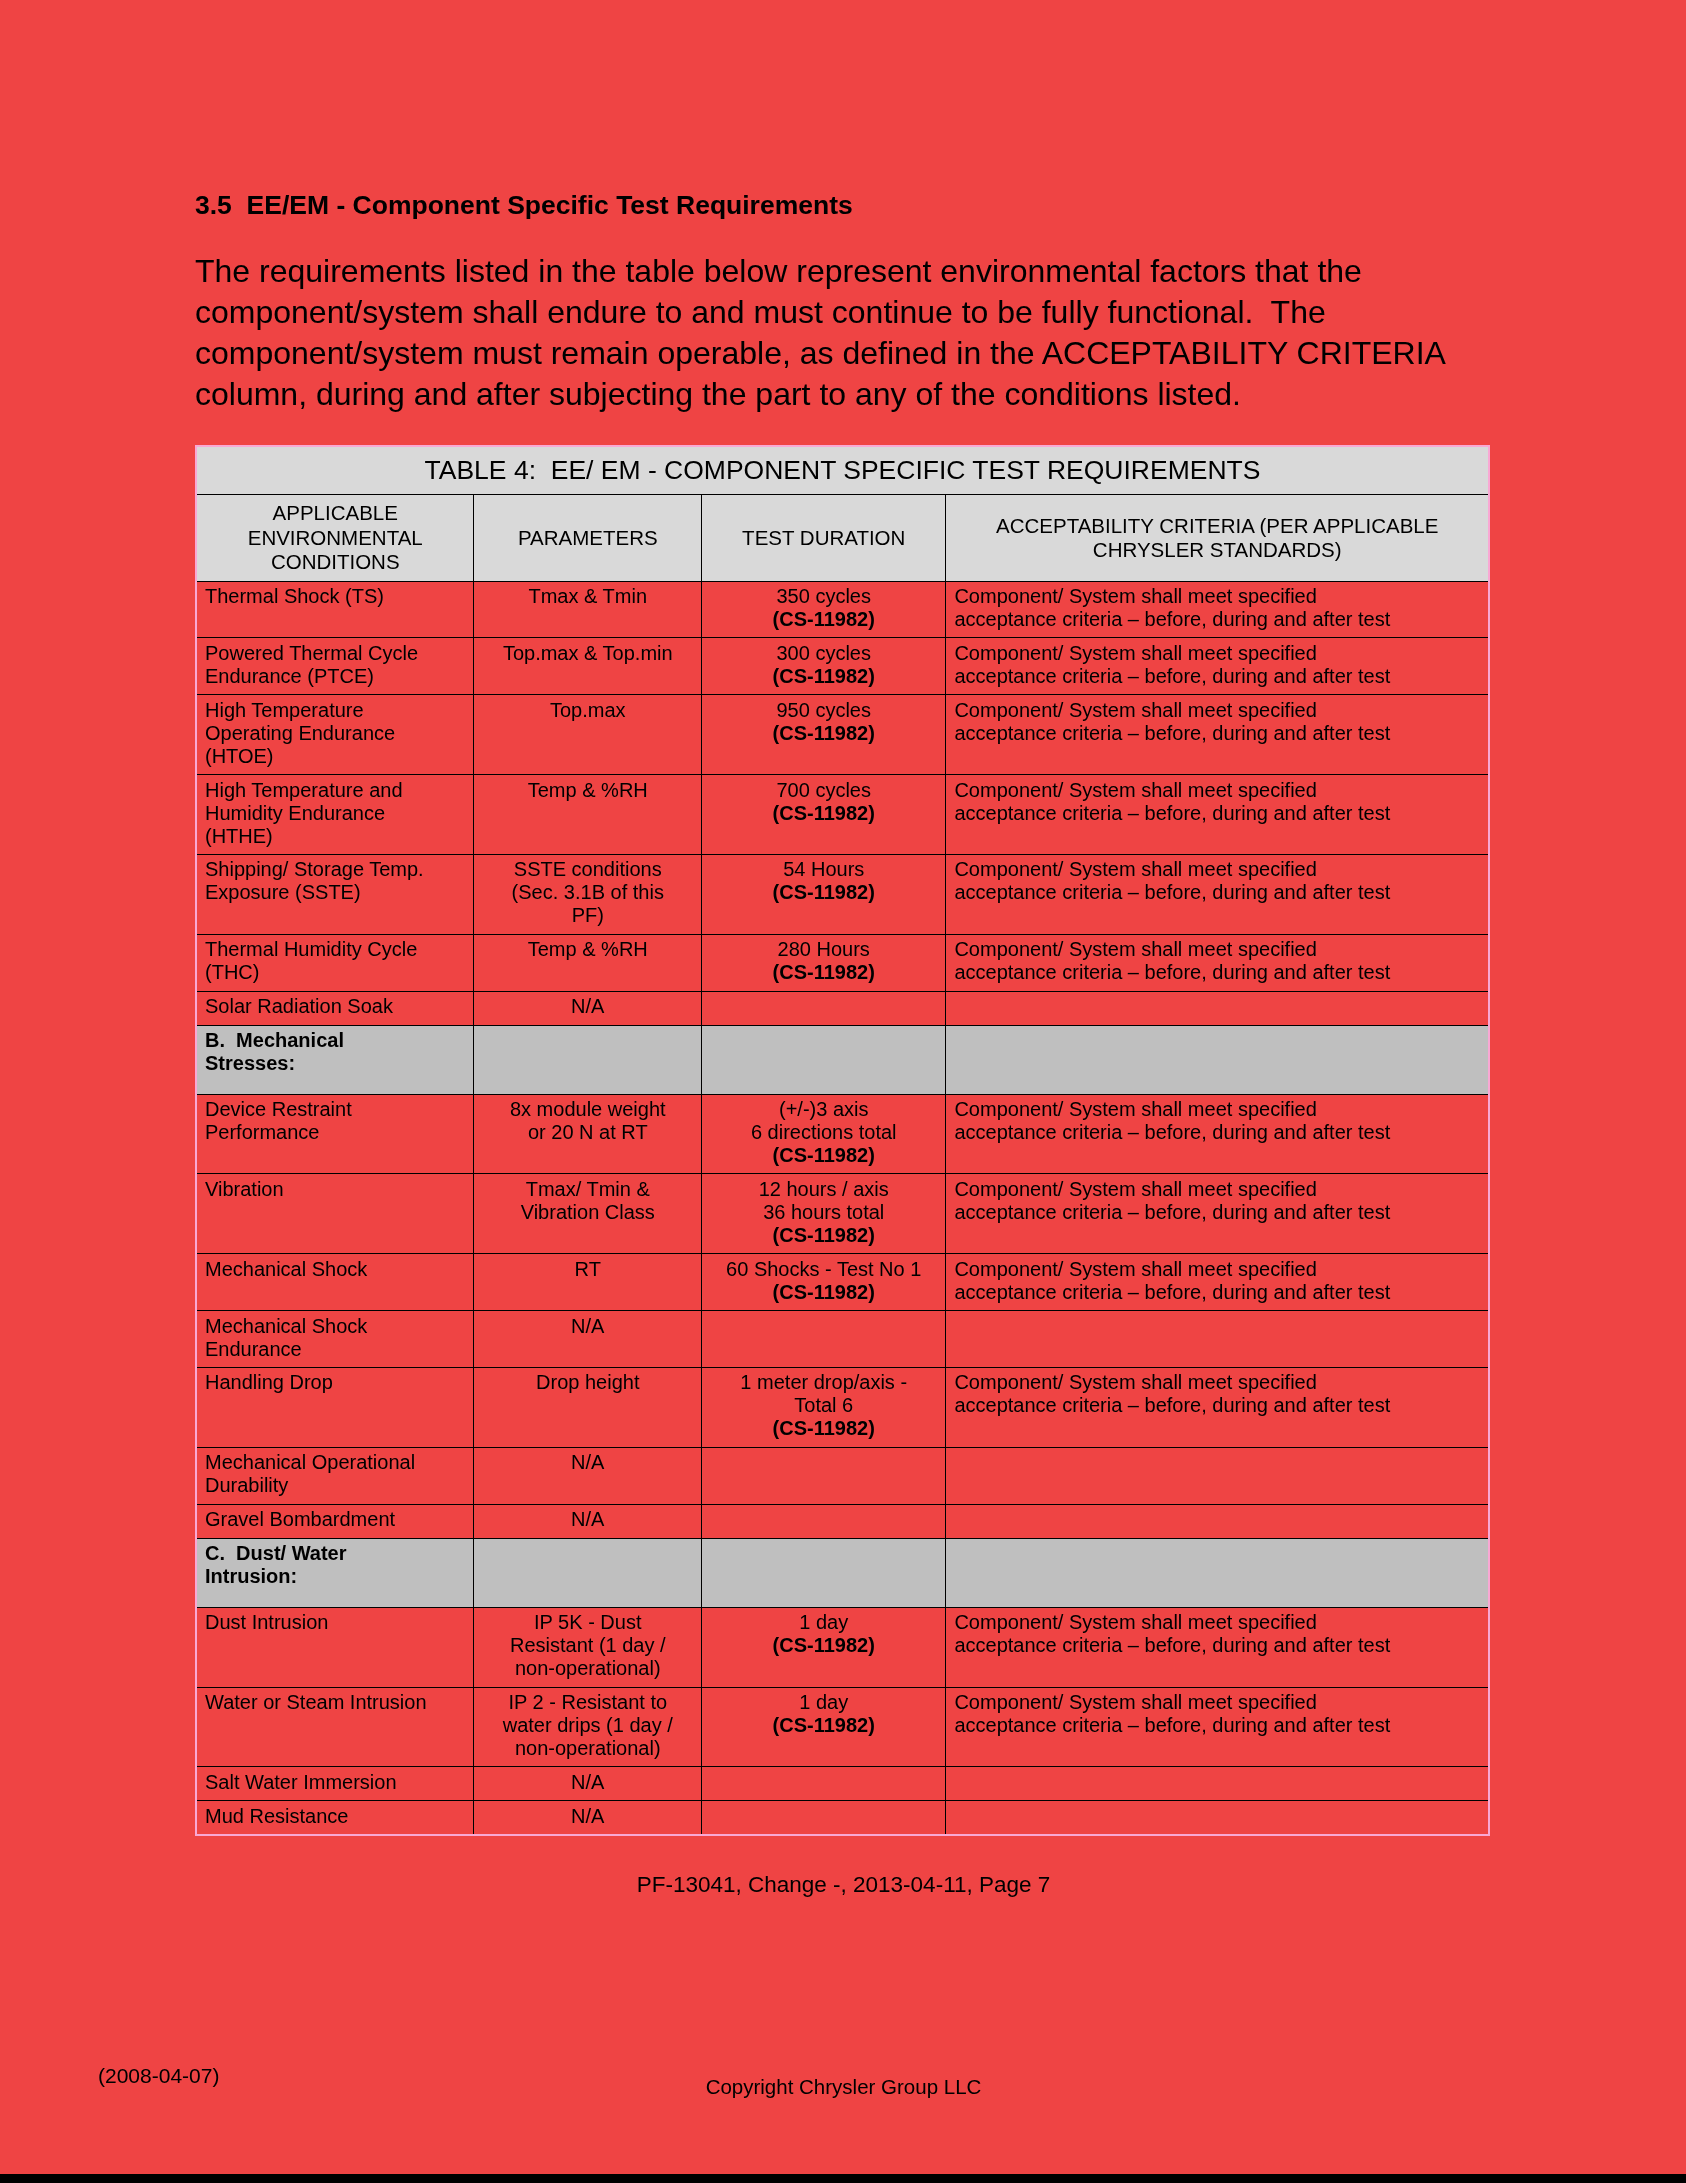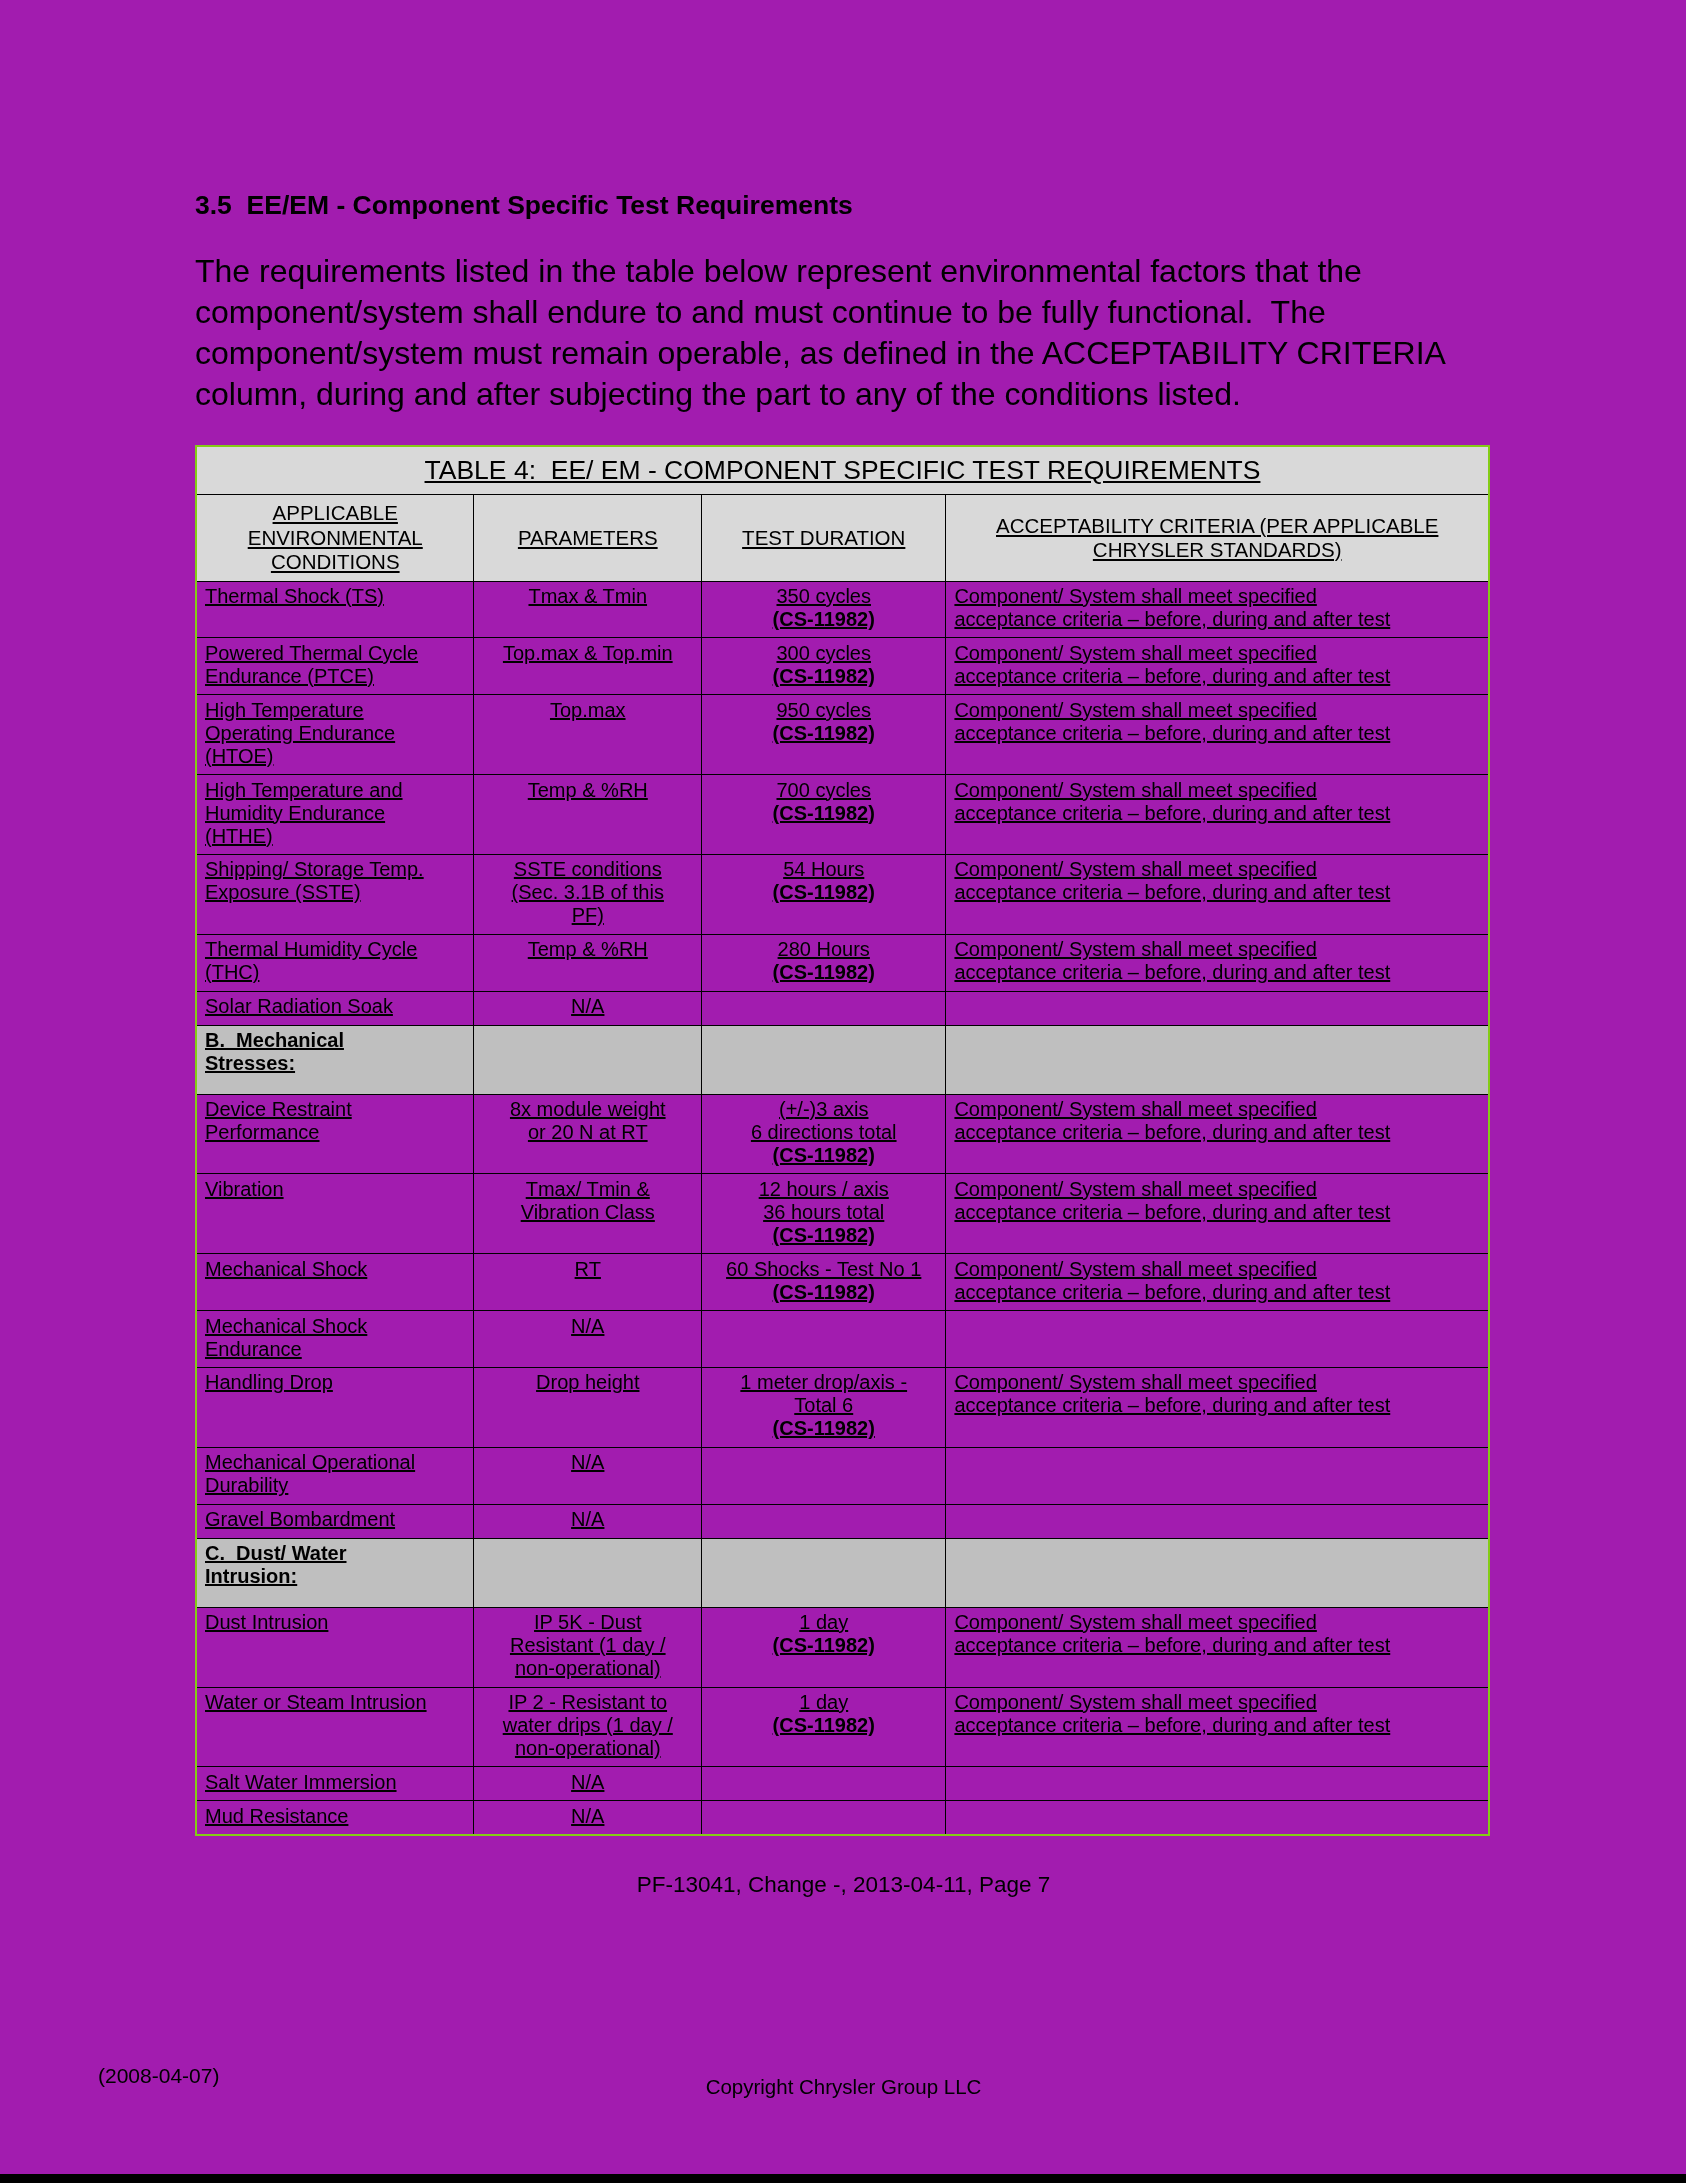--- a/index.html
+++ b/index.html
@@ -1,36 +1,35 @@
 <!DOCTYPE html>
 <html style="font-size:10.6px"><head>
 <meta charset="utf-8">
 <title>PF-13041 Page 7</title>
 <style>
   html, body { margin: 0; padding: 0; background: #9a9a9a; }
   .page {
     width: 1687px; height: 2183px;
-    background: #a21caf;
+    background: #ef4444;
     position: relative;
     margin: 0 auto;
     font-family: "Liberation Sans", "DejaVu Sans", sans-serif;
     color: #000;
     overflow: hidden;
   }
   .content { position: absolute; left: 195px; top: 190px; width: 1295px; }
 
   .heading { font-size: 26.5px; font-weight: bold; margin: 0 0 30px 0; }
   .intro   { font-size: 32px; line-height: 1.28; margin: 0 0 30px 0; }
 
   .req-table {
     width: 100%;
     border-collapse: collapse;
     table-layout: fixed;
-    border: 2px solid #84cc16;
-    text-decoration: underline;
+    border: 2px solid #f9a8d4;
   }
   .req-table th, .req-table td { border: 1.3px solid #000; }
   .col-cond  { width: 21.5%; }
   .col-param { width: 17.6%; }
   .col-dur   { width: 18.9%; }
   .col-acc   { width: 42%; }
 
   .title-cell {
     background: #d9d9d9;
     font-size: 26.5px; font-weight: normal;

